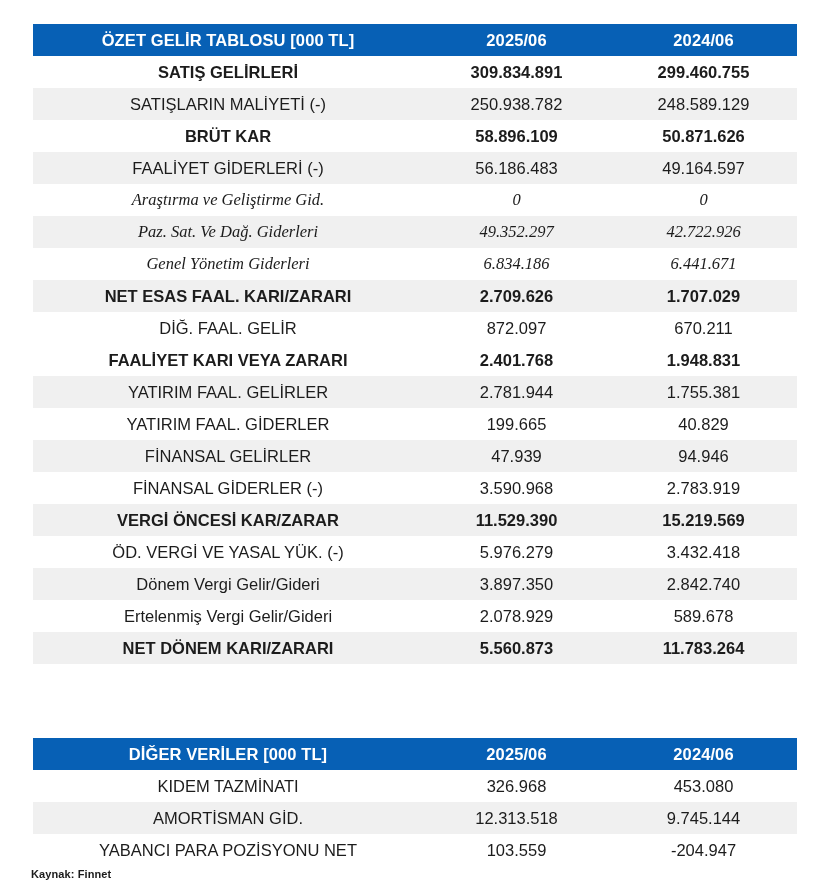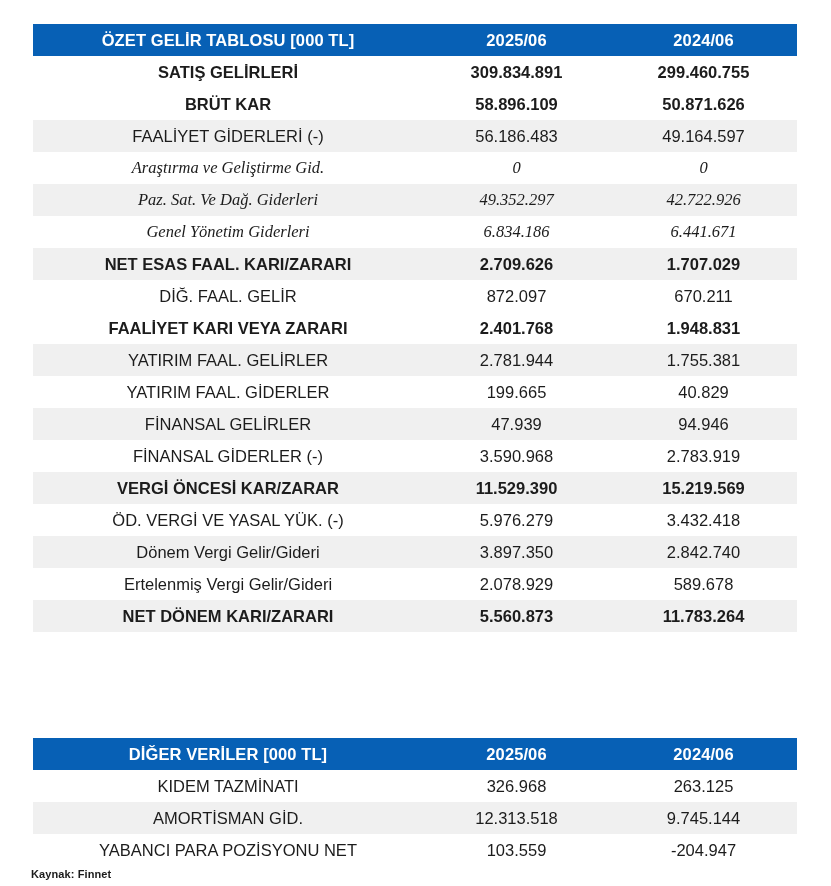--- a/index.html
+++ b/index.html
@@ -93,20 +93,25 @@
         <th>2025/06</th>
         <th>2024/06</th>
       </tr>
     </thead>
     <tbody>
         <tr class="strong">
           <td>SATIŞ GELİRLERİ</td>
           <td>309.834.891</td>
           <td>299.460.755</td>
         </tr>
+        <tr class="alt">
+          <td>SATIŞLARIN MALİYETİ (-)</td>
+          <td>250.938.782</td>
+          <td>248.589.129</td>
+        </tr>
         <tr class="strong">
           <td>BRÜT KAR</td>
           <td>58.896.109</td>
           <td>50.871.626</td>
         </tr>
         <tr class="alt">
           <td>FAALİYET GİDERLERİ (-)</td>
           <td>56.186.483</td>
           <td>49.164.597</td>
         </tr>
@@ -198,21 +203,21 @@
       <tr>
         <th>DİĞER VERİLER [000 TL]</th>
         <th>2025/06</th>
         <th>2024/06</th>
       </tr>
     </thead>
     <tbody>
         <tr>
           <td>KIDEM TAZMİNATI</td>
           <td>326.968</td>
-          <td>263.125</td>
+          <td>453.080</td>
         </tr>
         <tr class="alt">
           <td>AMORTİSMAN GİD.</td>
           <td>12.313.518</td>
           <td>9.745.144</td>
         </tr>
         <tr>
           <td>YABANCI PARA POZİSYONU NET</td>
           <td>103.559</td>
           <td>-204.947</td>

